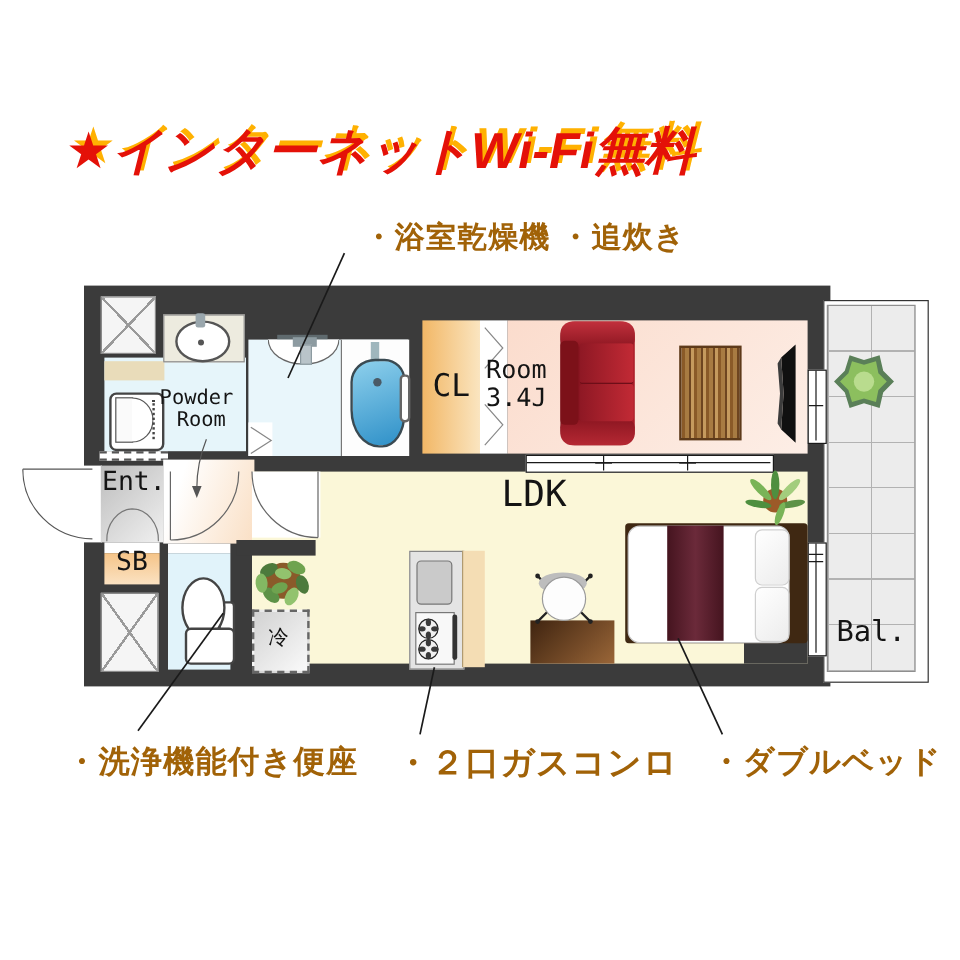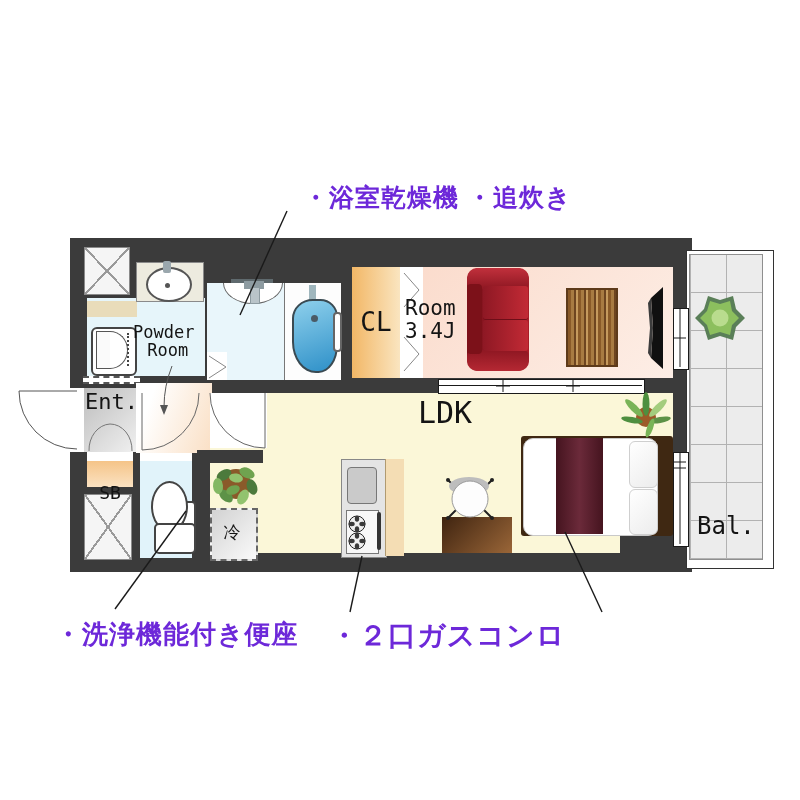--- a/index.html
+++ b/index.html
@@ -10,21 +10,21 @@
        color:#141414;line-height:1.08;white-space:pre}
   .xbox{background:
     linear-gradient(to top right, transparent calc(50% - 1px), #9a9a9a calc(50% - 1px) calc(50% + 1px), transparent calc(50% + 1px)),
     linear-gradient(to bottom right, transparent calc(50% - 1px), #9a9a9a calc(50% - 1px) calc(50% + 1px), transparent calc(50% + 1px)),
     #f5f5f5;
     border:1px solid #8a8a8a}
   .tiles{background-image:
       repeating-linear-gradient(0deg,#b2b2b2 0 1px,transparent 1px 38px),
       repeating-linear-gradient(90deg,#b2b2b2 0 1px,transparent 1px 36px);
     background-color:#ececec;border:1px solid #8f8f8f}
-  .ann{position:absolute;font-weight:bold;color:#6d28d9;letter-spacing:1px;white-space:pre}
+  .ann{position:absolute;font-weight:bold;color:#a16207;letter-spacing:1px;white-space:pre}
   svg{pointer-events:none}
 </style>
 </head>
 <body>
 
 <div id="canvas">
 
   <div class="abs" style="left:70px;top:238px;width:622px;height:334px;background:#3b3b3b"></div>
 
   <div class="abs" style="left:686px;top:250px;width:86px;height:317px;background:#fff;border:1.5px solid #333"></div>
@@ -191,24 +191,26 @@
     <g stroke="#1a1a1a" stroke-width="1.4" fill="none">
       <path d="M 287 211 L 240 315"></path>
       <path d="M 186 511 L 115 609"></path>
       <path d="M 362 556 L 350 612"></path>
       <path d="M 565 532 L 602 612"></path>
     </g>
   </svg>
 
   <div class="lbl" style="left:133px;top:323px;font-size:17px;text-align:center"><div>Powder</div><div style="padding-left:8px">Room</div></div>
   <div class="lbl" style="left:85px;top:390px;font-size:22px">Ent.</div>
-  <div class="lbl" style="left:87px;top:485px;width:46px;height:16px;font-size:18px;display:flex;align-items:center;justify-content:center">SB</div>
+  <div class="lbl" style="left:87px;top:461px;width:46px;height:16px;font-size:22px;display:flex;align-items:center;justify-content:center">SB</div>
   <div class="lbl" style="left:352px;top:267px;width:48px;height:111px;font-size:26px;display:flex;align-items:center;justify-content:center">CL</div>
   <div class="lbl" style="left:405px;top:297px;font-size:21px;text-align:center"><div>Room</div><div>3.4J</div></div>
   <div class="lbl" style="left:418px;top:396px;width:84px;font-size:30px;line-height:1.15"><div>LDK</div></div>
   <div class="lbl" style="left:210px;top:508px;width:44px;height:49px;font-size:17px;display:flex;align-items:center;justify-content:center">冷</div>
   <div class="lbl" style="left:697px;top:514px;font-size:24px">Bal.</div>
 
+  <div class="ann" style="left:55px;top:98px;font-size:42px;font-style:italic;color:#e41108;text-shadow:4px -4px 0 #ffb101;letter-spacing:0">★インターネットWi-Fi無料</div>
   <div class="ann" style="left:303px;top:181px;font-size:25px">・浴室乾燥機 ・追炊き</div>
   <div class="ann" style="left:55px;top:617px;font-size:26px">・洗浄機能付き便座</div>
   <div class="ann" style="left:330px;top:617px;font-size:28px">・２口ガスコンロ</div>
+  <div class="ann" style="left:592px;top:617px;font-size:26px">・ダブルベッド</div>
 
 </div>
 
 </body></html>

